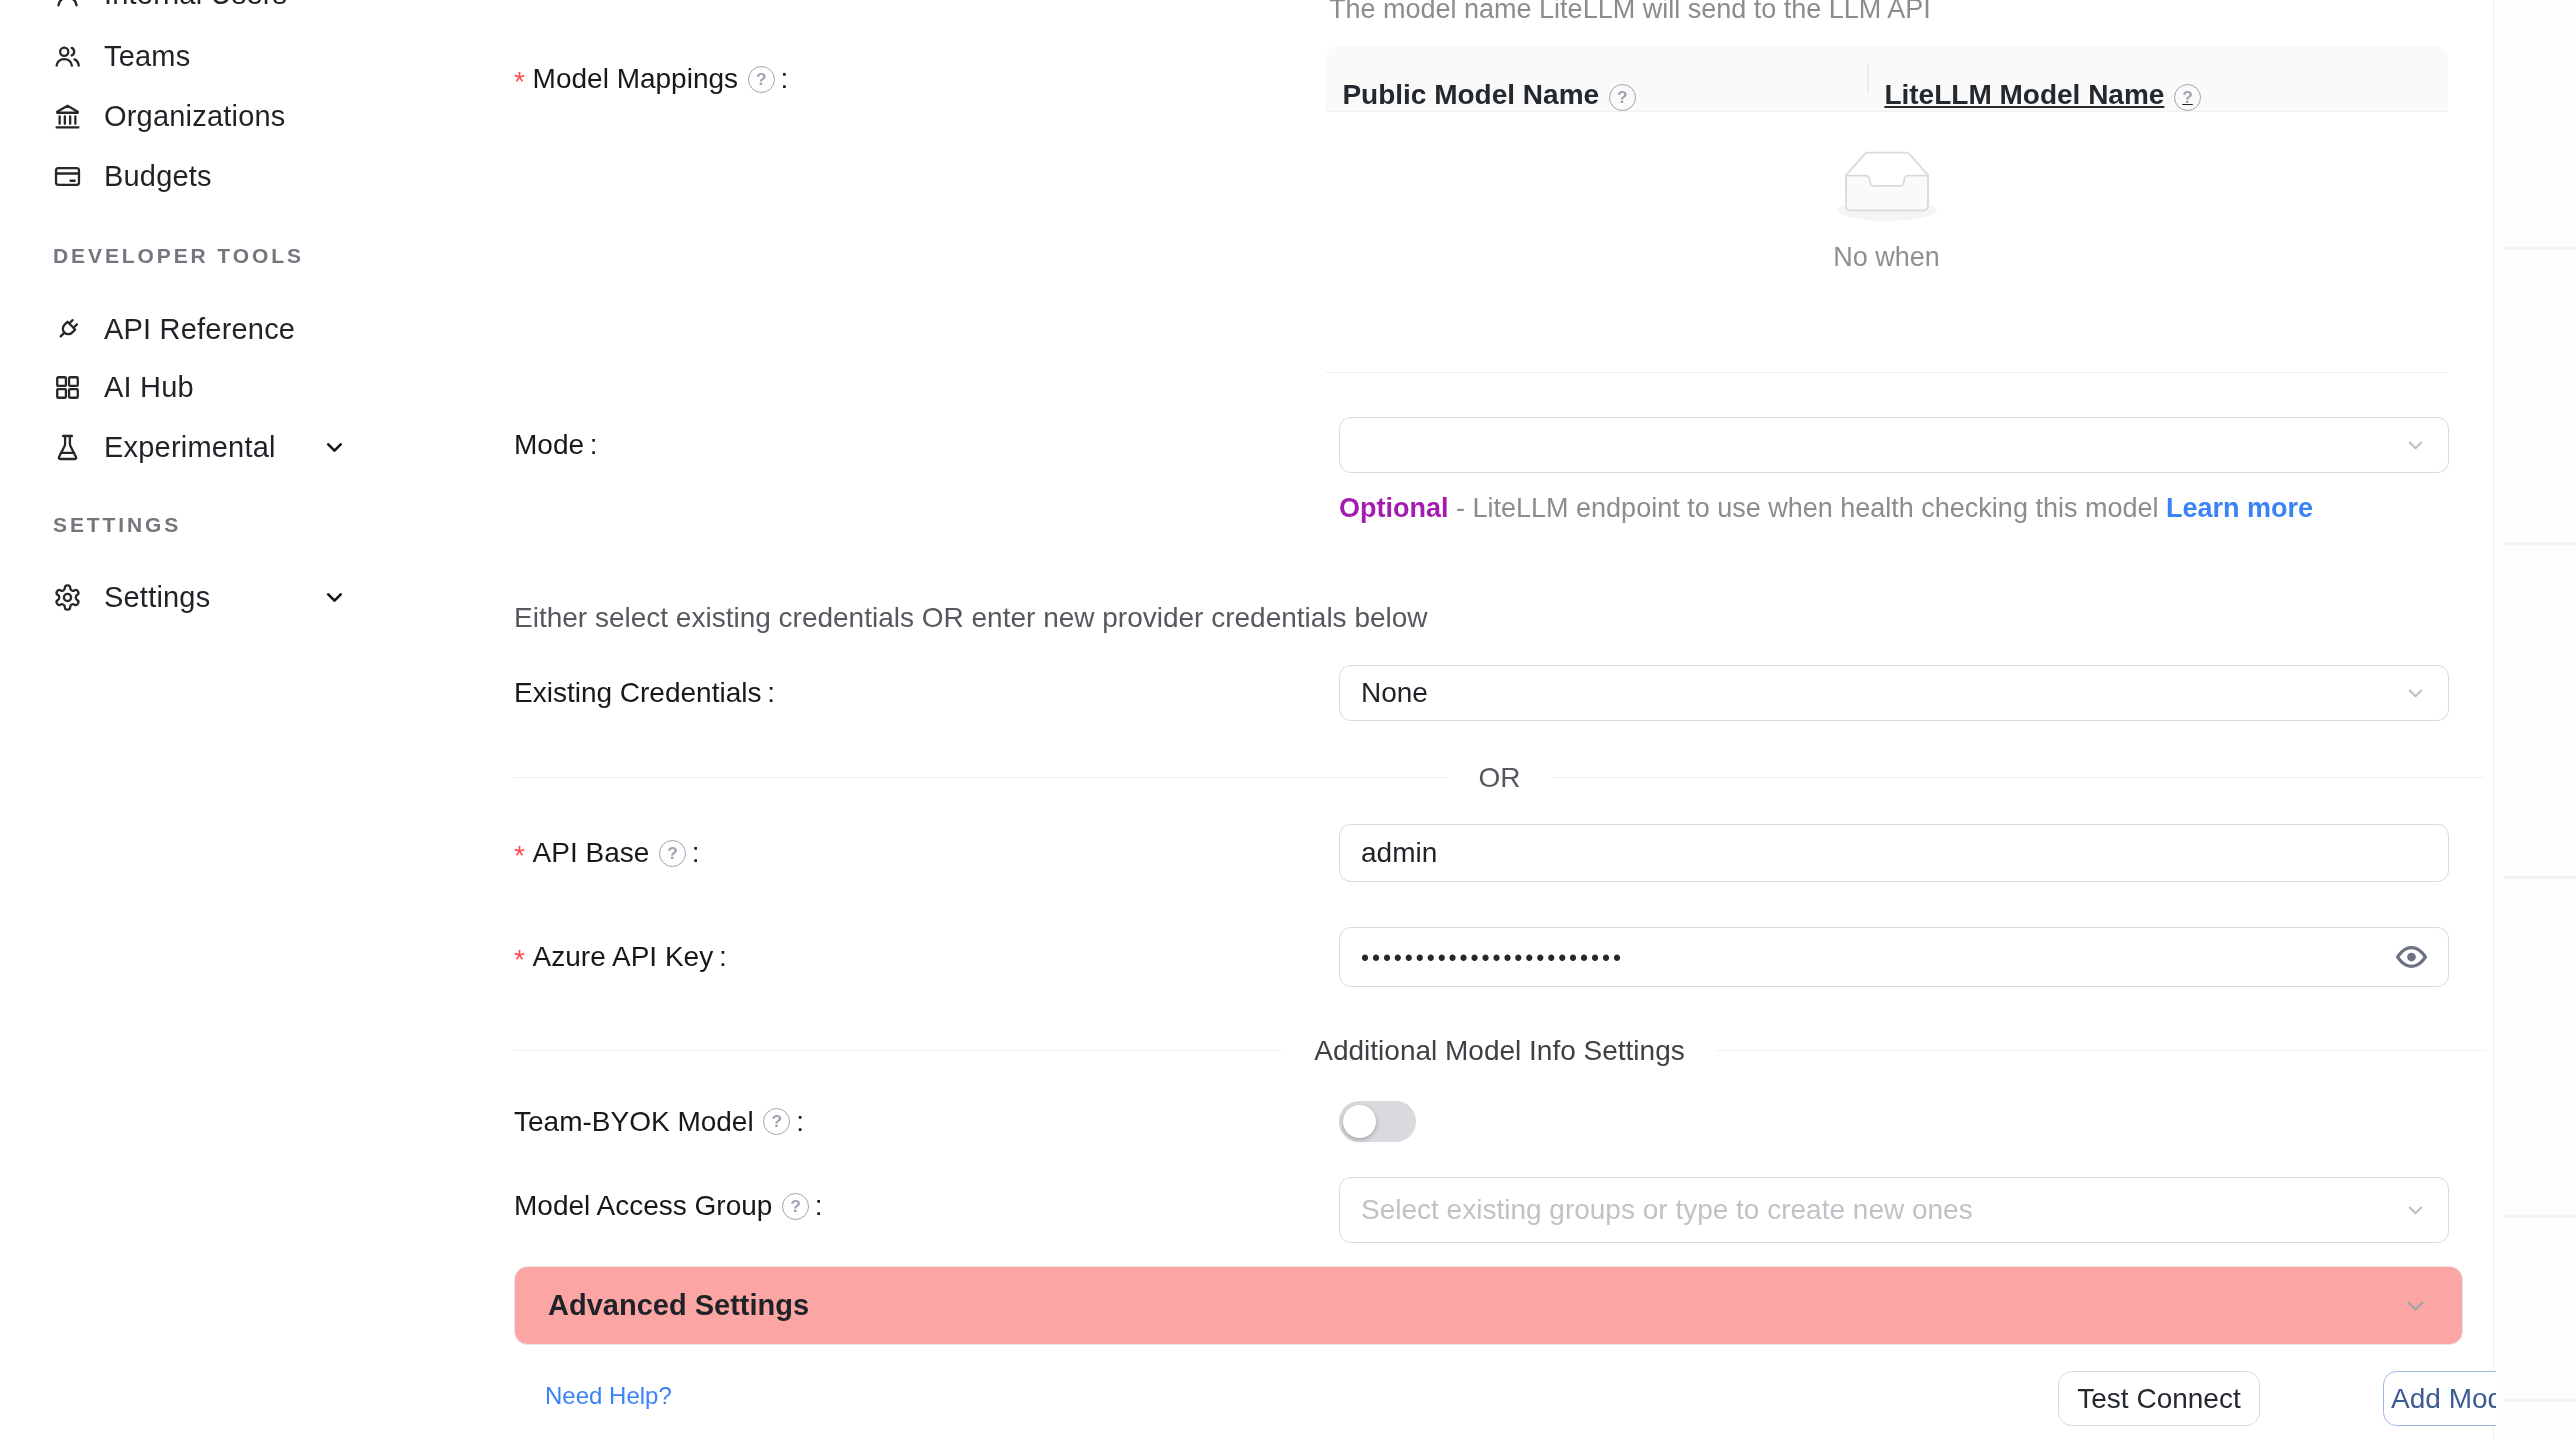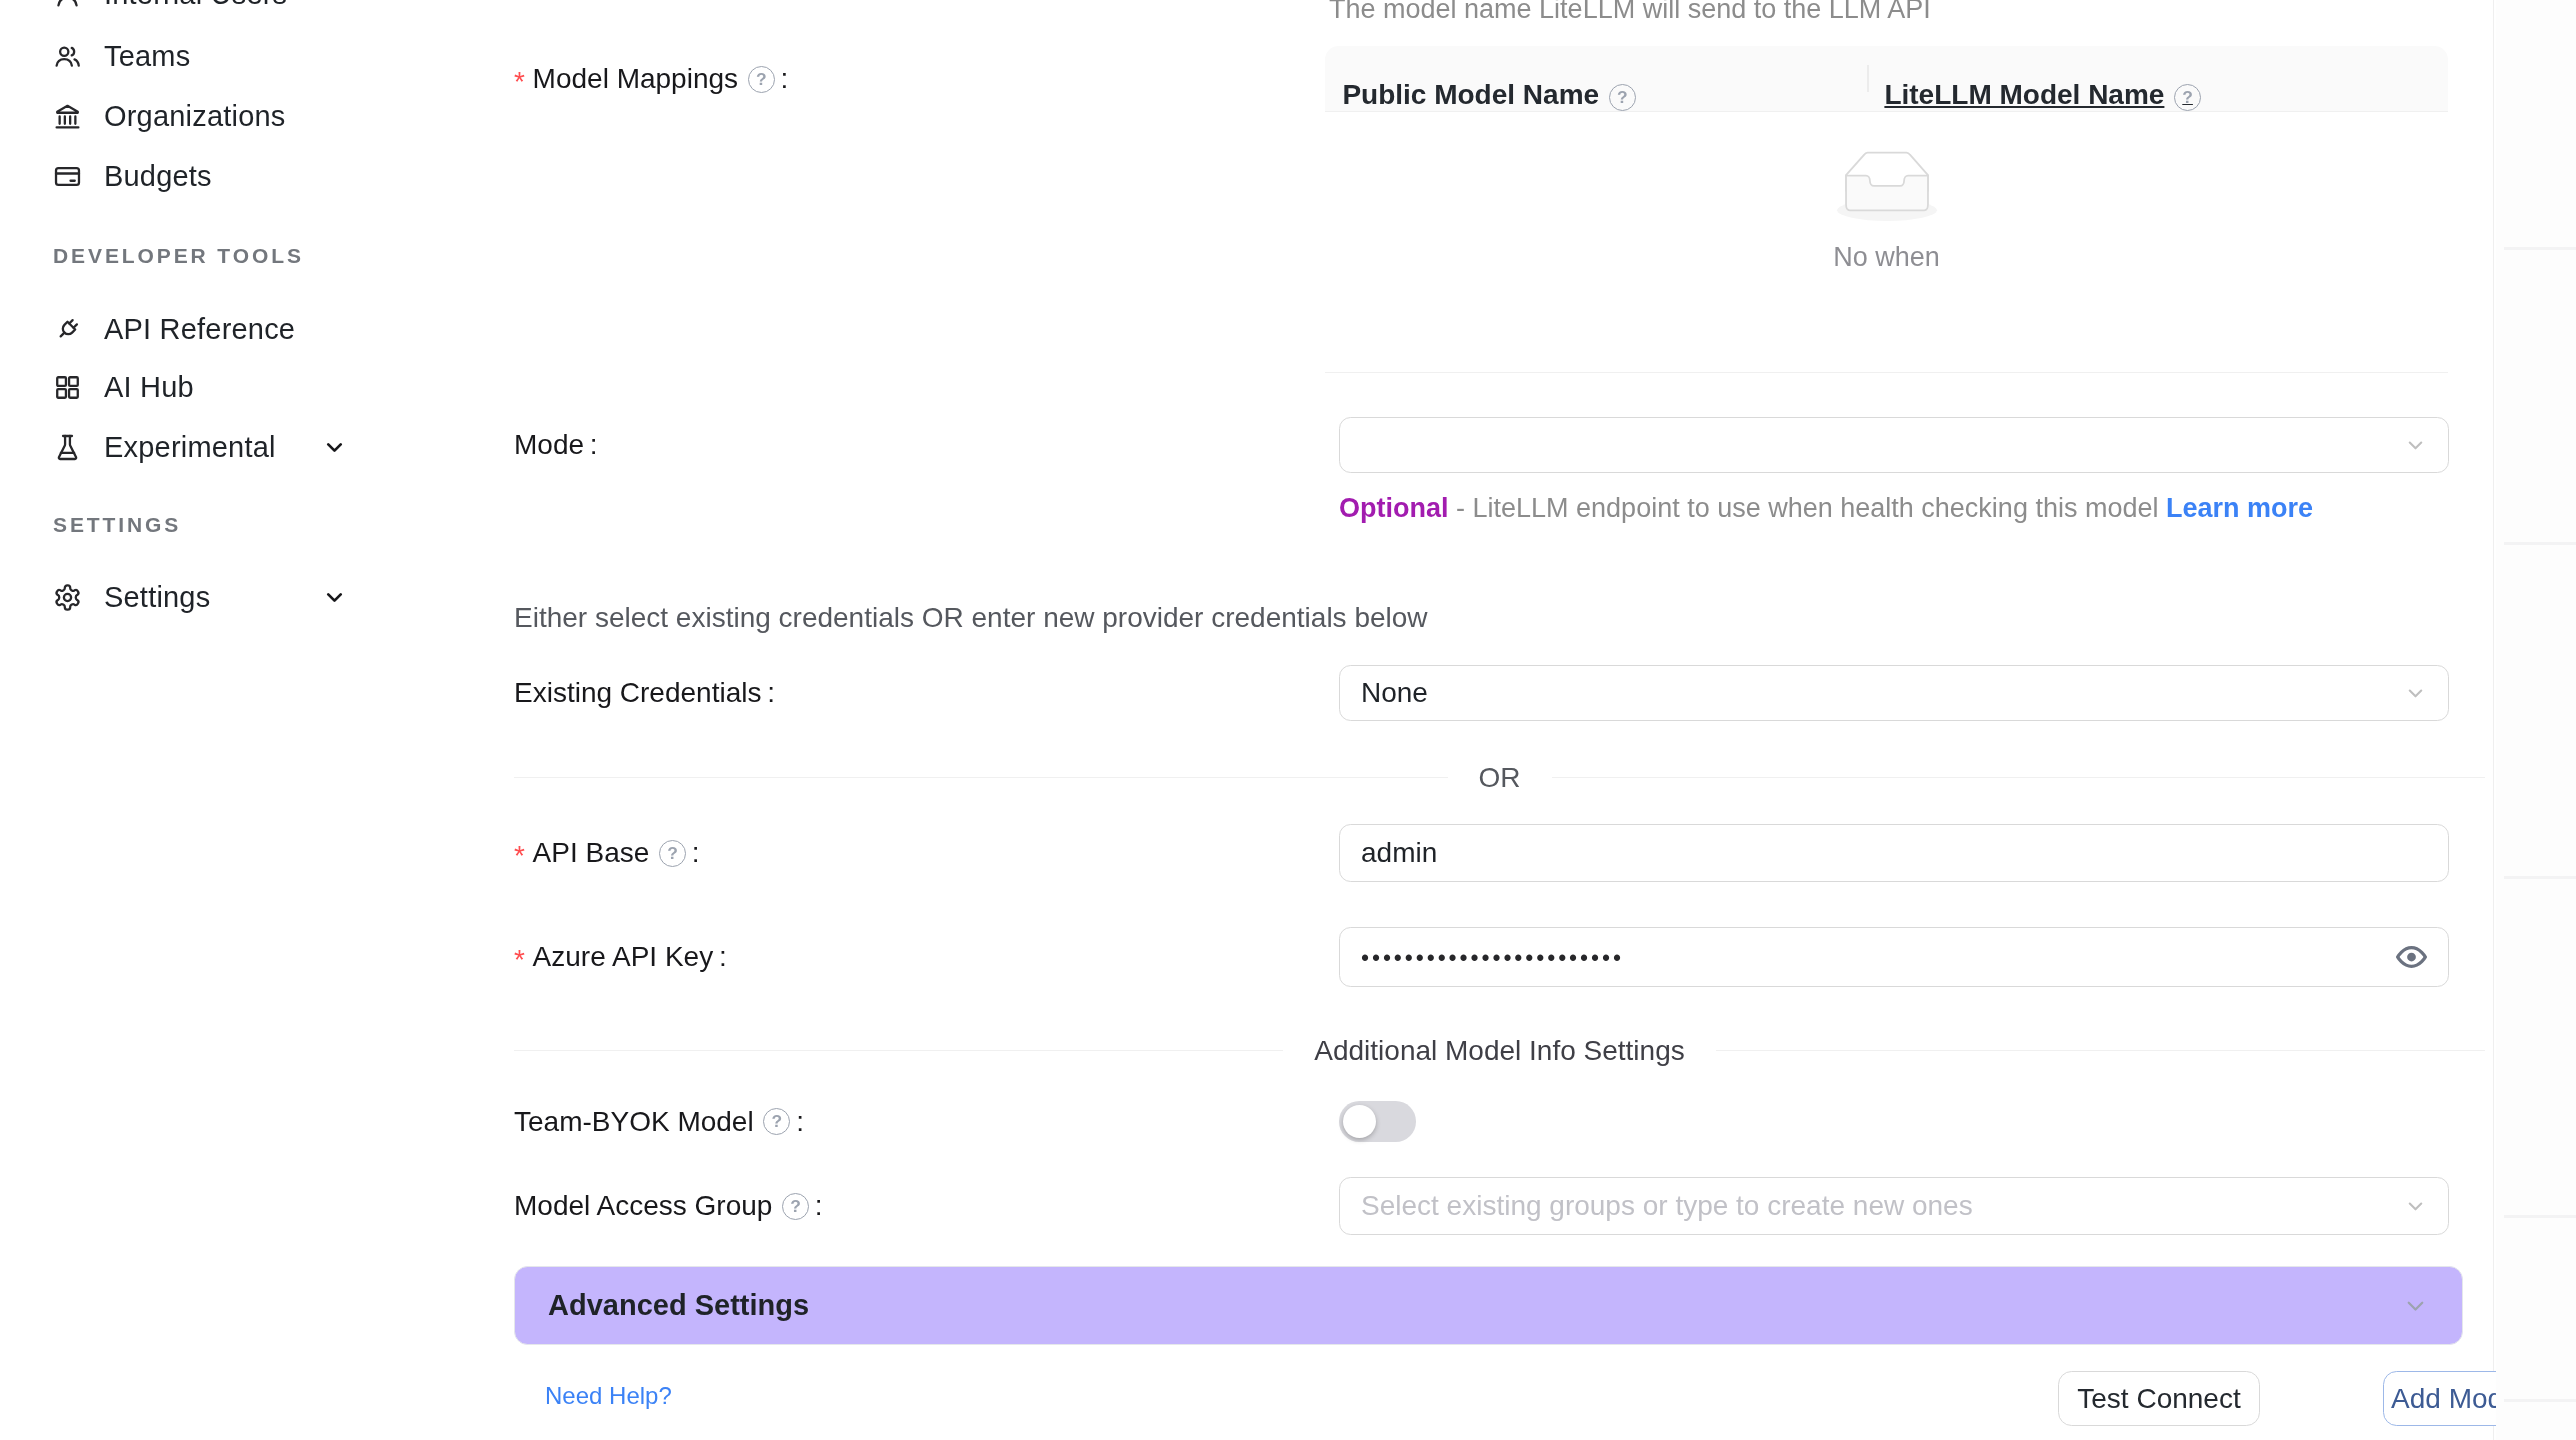--- a/index.html
+++ b/index.html
@@ -83,21 +83,21 @@
   .info-text { font-size:28px; color:#3f3f46; }
 
   
   .switch { position:absolute; left:871px; width:77px; height:41px; border-radius:20.3px;
     background:#d9d9de; cursor:pointer; }
   .switch .knob { position:absolute; left:3.9px; top:3.9px; width:33px; height:33px;
     border-radius:50%; background:#fff; box-shadow:0 1.9px 4.8px rgba(0,0,0,.25); }
 
   
   .adv-card { position:absolute; left:46px; top:1266px; width:1949px; height:79px;
-    border:1.9px solid #e5e7eb; border-radius:13.6px; background:#c4b5fd; display:flex;
+    border:1.9px solid #e5e7eb; border-radius:13.6px; background:#fca5a5; display:flex;
     align-items:center; padding:0 33px; cursor:pointer; }
   .adv-card .adv-label { font-size:29px; font-weight:700; color:#1f2328; }
   .adv-card .chev { margin-left:auto; width:27px; height:27px; color:#9ca3af; }
   .adv-card .chev svg { width:27px; height:27px; display:block; }
 
   
   .need-help { position:absolute; left:46px; top:1382px; font-size:24px; color:#3b82f6;
     text-decoration:none; cursor:pointer;margin-left:31px; }
   .btn { position:absolute; top:1371px; height:55px; border-radius:13.6px; background:#fff;
     display:flex; align-items:center; justify-content:center; font-size:28px;
@@ -325,21 +325,21 @@
     </div>
     <div class="switch" style="top:1101px">
       <span class="knob"></span>
     </div>
 
     <div class="field-label" style="top:1177px;height:58px">
       <span>Model Access Group</span>
       <span class="help-badge">?</span>
       <span class="colon">:</span>
     </div>
-    <div class="ctl" style="top:1177px;height:58px">
+    <div class="ctl" style="top:1177px;height:66px">
       <input type="text" placeholder="Select existing groups or type to create new ones" style="">
       <span class="chev">
         <svg viewBox="0 0 24 24" fill="none" stroke="currentColor" stroke-width="2.2" stroke-linecap="round" stroke-linejoin="round">
             <path d="M6 9.5l6 6 6-6"></path>
           </svg>
       </span>
     </div>
 
     <div class="adv-card">
       <span class="adv-label">Advanced Settings</span>

